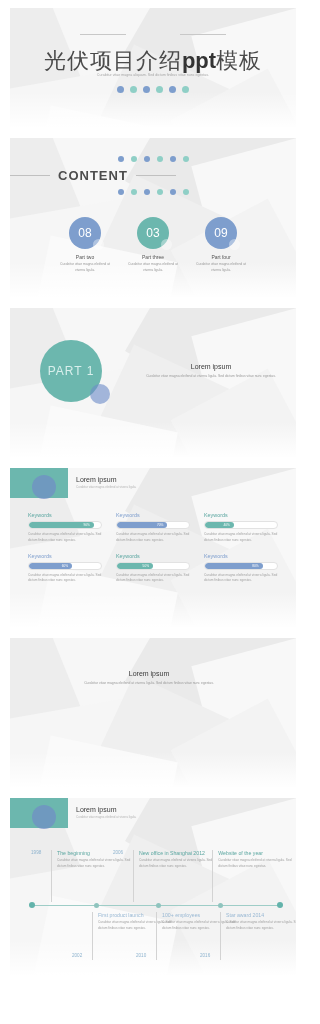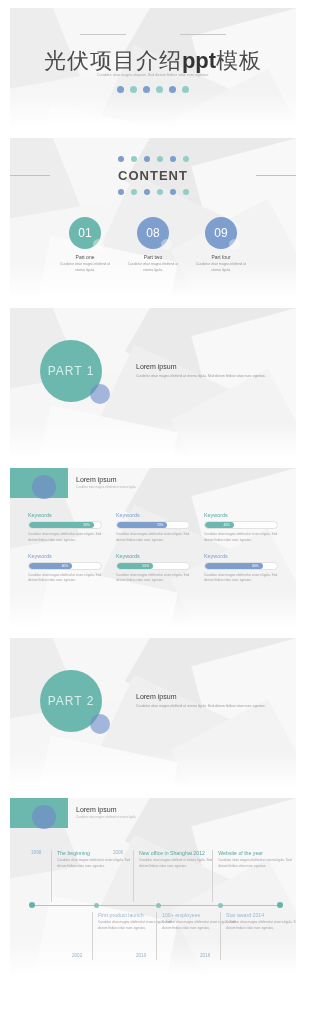--- a/index.html
+++ b/index.html
@@ -14,21 +14,21 @@
 
   .slide {
     position: relative;
     width: 286px;
     margin: 0 10px 10px 10px;
     overflow: hidden;
     background: #f2f2f2;
   }
   .slide-title  { height: 120px; margin-top: 8px; }
   .slide-content{ height: 160px; }
-  .slide-part   { height: 150px; }
+  .slide-part   { height: 150px; text-align: center; }
   .slide-kw     { height: 160px; }
   .slide-time   { height: 178px; }
 
   
   .poly { position: absolute; inset: 0; overflow: hidden; background:
      linear-gradient(135deg,#f4f4f4 0%,#eeeeee 40%,#f6f6f6 100%); }
   .poly i { position: absolute; display: block; }
   .p1 { width:160px;height:150px;left:-30px;top:-40px;
         background:#ededed; transform:rotate(18deg); }
   .p2 { width:130px;height:180px;left:60px;top:-60px;
@@ -59,22 +59,22 @@
   .t-main b { color:#333; font-weight:800; letter-spacing:0; }
   .t-sub { position:absolute; top:64px; left:0; right:0; text-align:center;
            font-size:3.6px; color:#a8a8a8; line-height:1.7; }
   .dots { position:absolute; top:78px; left:0; right:0;
           display:flex; justify-content:center; gap:6px; }
   .dots b { display:block; width:7px; height:7px; border-radius:50%; }
 
   
   .c-dots { display:flex; justify-content:center; gap:7px; margin-top:0; }
   .c-dots b { display:block; width:6px; height:6px; border-radius:50%; }
-  .c-head { display:flex; align-items:center; justify-content:space-between;
-            gap:20px; margin:6px 0 6px; }
+  .c-head { display:flex; align-items:center; justify-content:flex-start;
+            gap:8px; margin:6px 0 6px; }
   .c-head span.ln { display:block; width:40px; height:1px; background:#c0c0c0; }
   .c-head .txt { font-size:13px; font-weight:800; color:#4d4d4d; letter-spacing:1px; }
   .cards { display:flex; justify-content:center; gap:12px; margin-top:22px; }
   .card { width:56px; text-align:center; }
   .circ { width:32px; height:32px; border-radius:50%; margin:0 auto 5px;
           display:flex; align-items:center; justify-content:center;
           color:#fff; font-size:12px; position:relative; }
   .circ::after { content:""; position:absolute; right:-3px; bottom:-1px;
                  width:11px; height:11px; border-radius:50%;
                  background:rgba(255,255,255,.38); }
@@ -204,27 +204,27 @@
       <div class="c-dots" id="content-dots-bottom">
           <b style="background: rgb(126, 158, 205);"></b>
           <b style="background: rgb(143, 207, 198);"></b>
           <b style="background: rgb(126, 158, 205);"></b>
           <b style="background: rgb(143, 207, 198);"></b>
           <b style="background: rgb(126, 158, 205);"></b>
           <b style="background: rgb(143, 207, 198);"></b>
         </div>
       <div class="cards" id="content-cards">
           <div class="card">
-            <div class="circ" style="background: rgb(108, 183, 174);">01</div>
-            <div class="nm">Part one</div>
-            <div class="ds">Curabitur vitae magna eleifend at viverra ligula.</div>
-          </div>
-          <div class="card">
             <div class="circ" style="background: rgb(126, 158, 205);">08</div>
             <div class="nm">Part two</div>
+            <div class="ds">Curabitur vitae magna eleifend at viverra ligula.</div>
+          </div>
+          <div class="card">
+            <div class="circ" style="background: rgb(108, 183, 174);">03</div>
+            <div class="nm">Part three</div>
             <div class="ds">Curabitur vitae magna eleifend at viverra ligula.</div>
           </div>
           <div class="card">
             <div class="circ" style="background: rgb(126, 158, 205);">09</div>
             <div class="nm">Part four</div>
             <div class="ds">Curabitur vitae magna eleifend at viverra ligula.</div>
           </div>
         </div>
     </div>
   </div>
@@ -336,21 +336,20 @@
         <i class="p3"></i>
         <i class="p4"></i>
       <i class="p5"></i>
         <i class="p6"></i>
         <i class="p7"></i>
         <i class="p8"></i>
       <div class="fade-b"></div>
     </div>
     <div class="layer">
       <div class="part-wrap">
-        <div class="big-circ">PART 2</div>
         <div class="part-txt">
           <div class="h">Lorem ipsum</div>
           <div class="p">Curabitur vitae magna eleifend at viverra ligula. Sed dictum finibus vitae nunc egestas.</div>
         </div>
       </div>
     </div>
   </div>
 
   <div class="slide slide-time">
     <div class="poly">

